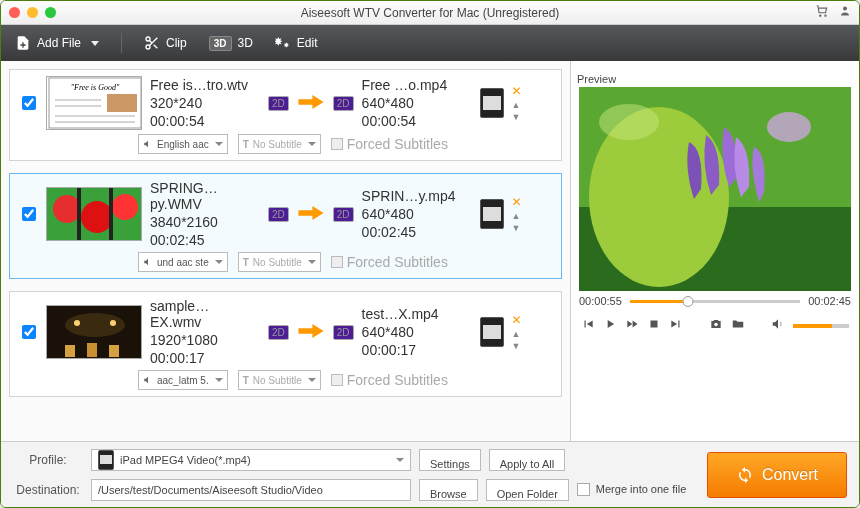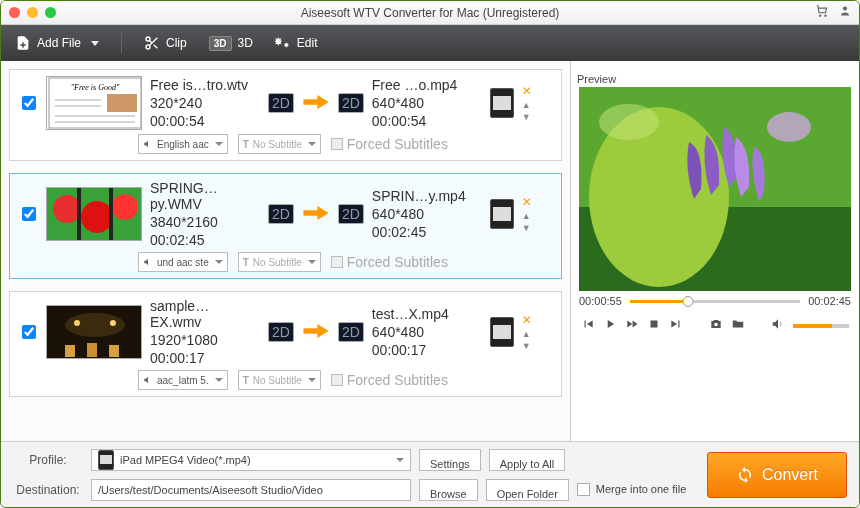--- a/index.html
+++ b/index.html
@@ -20,21 +20,21 @@
 .sep{width:1px;height:20px;background:#666}
 .badge3d{background:#666;border:1px solid #888;color:#fff;padding:1px 4px;font-size:10px;font-weight:bold;border-radius:2px}
 .body{flex:1;display:flex;background:#fff}
 .list{flex:1;border-right:1px solid #ccc;display:flex;flex-direction:column;background:#fbfbfb;padding:8px}
 .row{border:1px solid #d3d3d3;background:#fff;margin-bottom:12px;padding:6px 8px;display:flex;flex-direction:column;gap:4px}
 .row.sel{border-color:#6cb9f0;background:#f3fbff}
 .row-top{display:flex;align-items:center;gap:8px}
 .cb{width:14px;height:14px;accent-color:#0a84ff;margin-right:2px}
 .thumb{width:96px;height:54px;border:1px solid #aaa;flex:none;background:#000;display:flex;align-items:center;justify-content:center;overflow:hidden}
 .col{display:flex;flex-direction:column;font-size:14px;gap:2px;width:110px}
-.badge2d{border:1px solid #aaa;background:#0f172a;color:#999;font-size:14px;padding:1px 3px;border-radius:2px;align-self:center}
+.badge2d{border:1px solid #aaa;background:#4c1d95;color:#999;font-size:10px;padding:1px 3px;border-radius:2px;align-self:center}
 .arrow{color:#f90;flex:none}
 .arrow svg{width:28px;height:20px}
 .device{width:24px;height:30px;background:#222;border:1px solid #555;border-radius:2px;display:flex;align-items:center;justify-content:center;flex:none}
 .device-inner{width:18px;height:14px;background:#ddd}
 .sidebtns{display:flex;flex-direction:column;gap:2px;color:#f90}
 .row-bot{display:flex;align-items:center;gap:10px;margin-left:120px}
 .sel-box{border:1px solid #bbb;background:#fff;font-size:10px;color:#555;padding:2px 4px;display:flex;align-items:center;gap:4px;height:20px}
 .sel-box.dis{color:#aaa}
 .caret{width:0;height:0;border-left:4px solid transparent;border-right:4px solid transparent;border-top:4px solid #888;margin-left:2px}
 .forced{display:flex;align-items:center;gap:4px;color:#aaa;font-size:14px}

